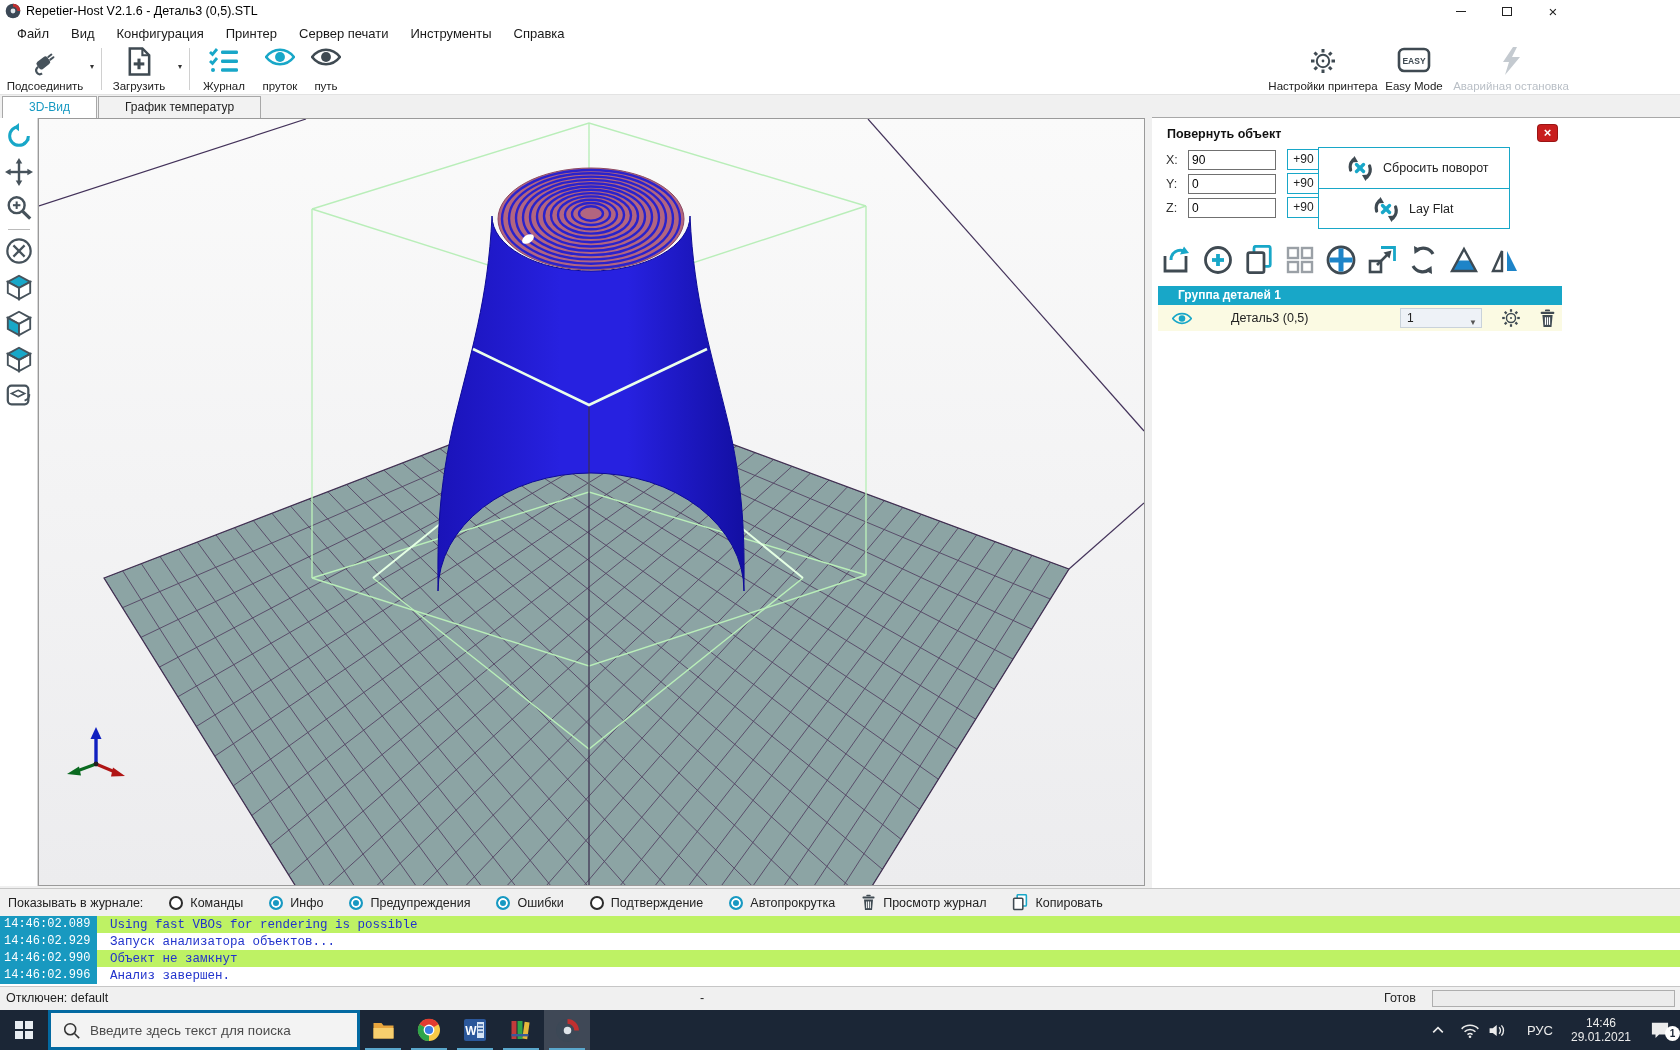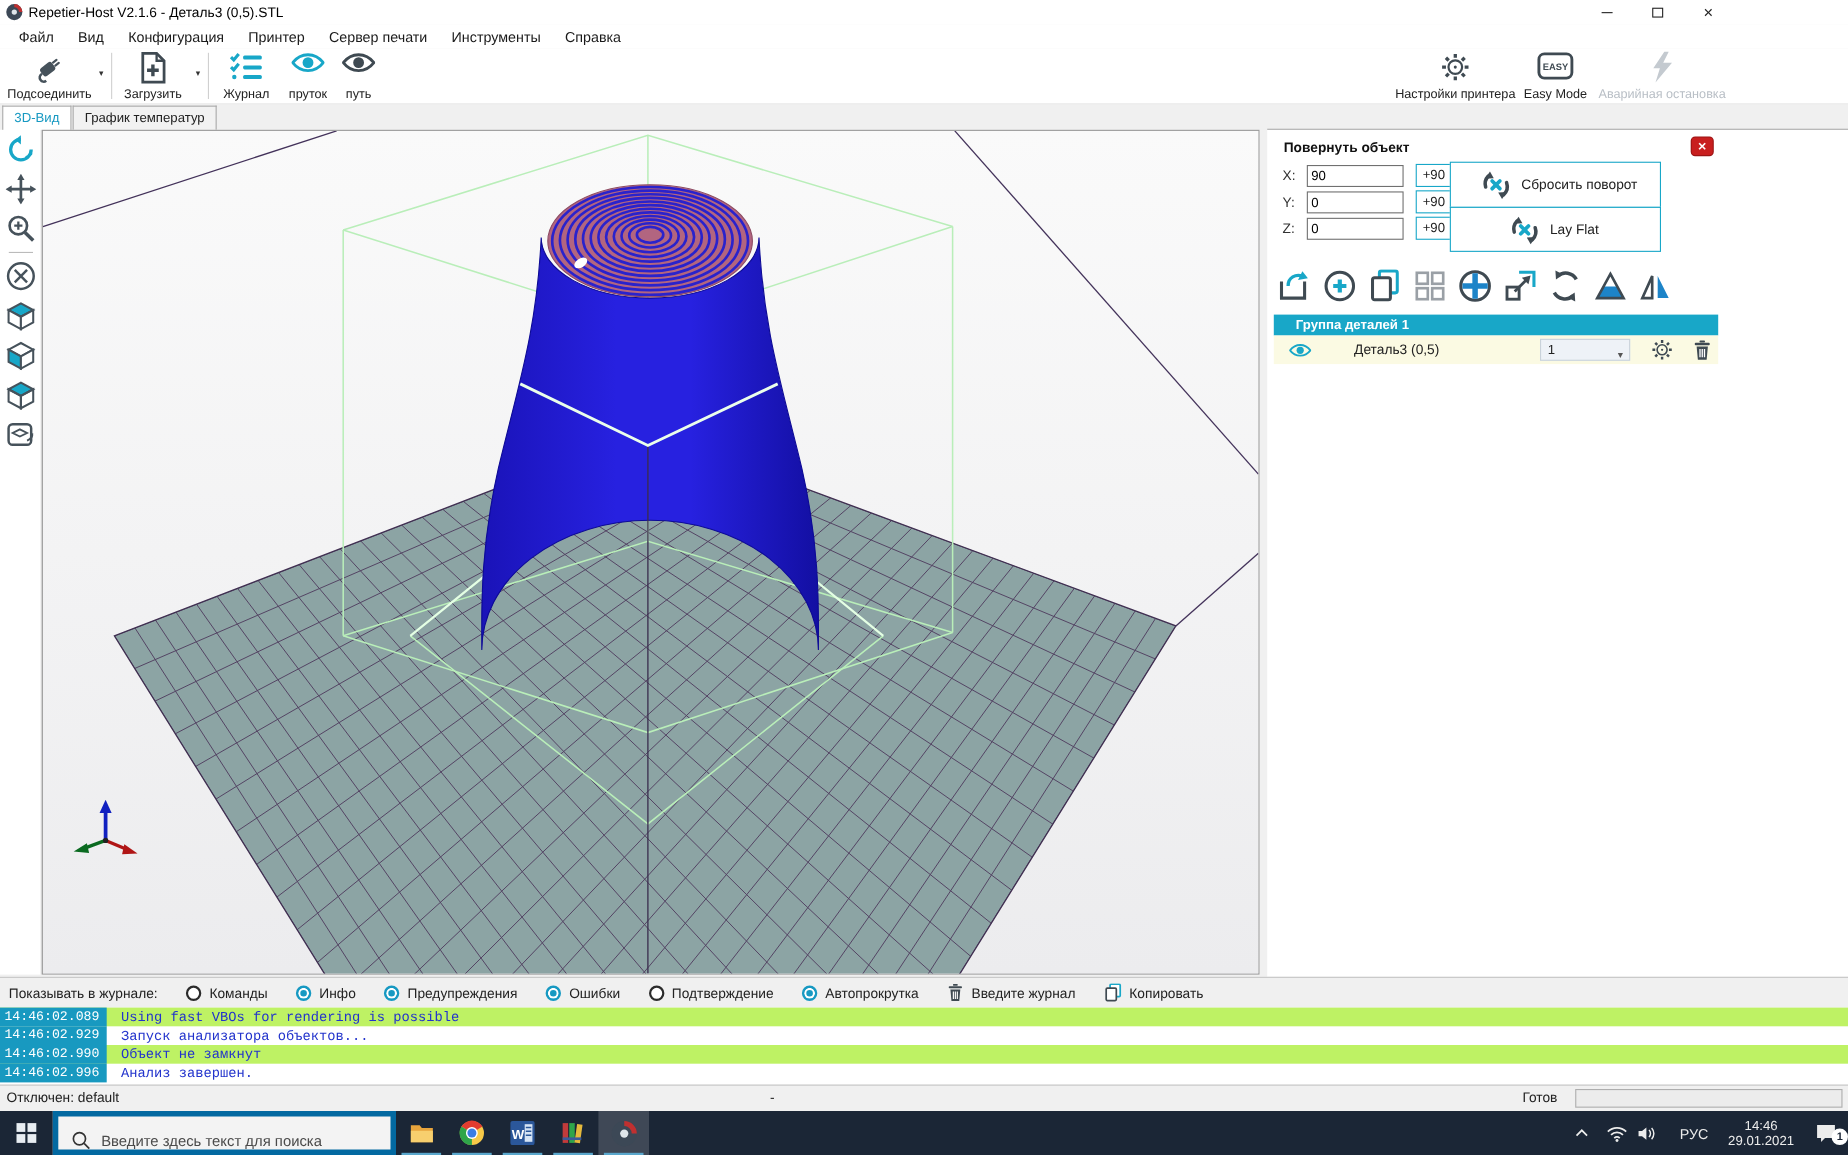--- a/index.html
+++ b/index.html
@@ -22,21 +22,21 @@
 
   
   .toolbar { position:absolute; left:0; top:44px; width:1680px; height:51px; background:#fff; border-bottom:1px solid #e3e3e3; }
   .tb-item { position:absolute; top:2px; height:47px; display:flex; flex-direction:column; align-items:center; justify-content:space-between; padding-bottom:1px; }
   .tb-item .lbl { font-size:11.5px; color:#222; white-space:nowrap; }
   .tb-item .lbl.dis { color:#b9bfc6; }
   .tb-drop { position:absolute; top:18px; width:12px; text-align:center; font-size:8px; color:#333; }
   .tb-sep { position:absolute; top:4px; width:1px; height:42px; background:#d0d0d0; }
 
   
-  .tab { display:inline-block; height:22px; line-height:21px; padding:0 10px; font-size:12px; background:#f2f2f2; border:1px solid #a8a8a8; border-bottom:none; margin-right:1px; color:#222; }
+  .tab { display:inline-block; height:22px; line-height:21px; padding:0 26px; font-size:12px; background:#f2f2f2; border:1px solid #a8a8a8; border-bottom:none; margin-right:1px; color:#222; }
   .tab.active { background:#fff; color:#1799c2; height:23px; }
 
   
   .toolstrip { position:absolute; left:0; top:118px; width:38px; height:768px; background:#fff; border-right:1px solid #d8d8d8; }
   .ts-icon { width:38px; height:36px; display:flex; align-items:center; justify-content:center; }
   .ts-div { width:22px; height:1px; background:#bbb; margin:3px auto; }
 
   
   .viewport { position:absolute; left:38px; top:118px; width:1107px; height:768px; border:1px solid #9a9a9a; background:#f4f4f5; }
 
@@ -73,21 +73,21 @@
 
   
   .statusbar { position:absolute; left:0; top:986px; width:1680px; height:24px; background:#f0f0f0; border-top:1px solid #c6c6c6; font-size:12.5px; }
   .progress { position:absolute; left:1432px; top:3px; width:243px; height:17px; background:#ececec; border:1px solid #aeaeae; }
 
   
   .taskbar { position:absolute; left:0; top:1010px; width:1680px; height:40px; background:#1b2636; display:flex; align-items:stretch; }
   .tb-start { width:48px; display:flex; align-items:center; justify-content:center; }
   .winlogo { display:grid; grid-template-columns:8px 8px; grid-template-rows:8px 8px; gap:1.5px; }
   .winlogo div { background:#e8edf2; }
-  .tb-search { width:312px; background:#f3f3f3; border:5px solid #0369a1; display:flex; align-items:flex-end; color:#4b4b4b; font-size:13.5px; gap:10px; padding-left:12px; }
+  .tb-search { width:312px; background:#f3f3f3; border:3px solid #0369a1; display:flex; align-items:center; color:#4b4b4b; font-size:13.5px; gap:10px; padding-left:12px; }
   .tb-app { width:46px; display:flex; align-items:center; justify-content:center; position:relative; }
   .tb-app .ul { position:absolute; bottom:0; left:5px; right:5px; height:2px; background:#5aa7cc; }
   .tb-app.active { background:rgba(255,255,255,.16); }
   .tray { position:absolute; right:0; top:0; height:40px; display:flex; align-items:center; color:#ececec; }
   .clock { font-size:12px; line-height:14px; text-align:center; width:78px; }
   .lang { font-size:13px; width:44px; text-align:center; }
 
   .teal { color:#18a7c8; }
   .dark { color:#3f4a52; }
   svg { display:block; }
@@ -625,21 +625,21 @@
         </span>
         <span class="tgl">
           <span class="dot on"></span>
           <span>Автопрокрутка</span>
         </span>
       </span>
     <span class="tgl">
       <svg width="15" height="17" viewBox="0 0 20 22" class="dark">
           <use href="#sym-trash"></use>
         </svg>
-      <span>Введите журнал</span>
+      <span>Просмотр журнал</span>
     </span>
     <span class="tgl">
       <svg width="16" height="17" viewBox="0 0 22 24">
           <use href="#sym-copy"></use>
         </svg>
       <span>Копировать</span>
     </span>
   </div>
 
   <div class="logrows">

